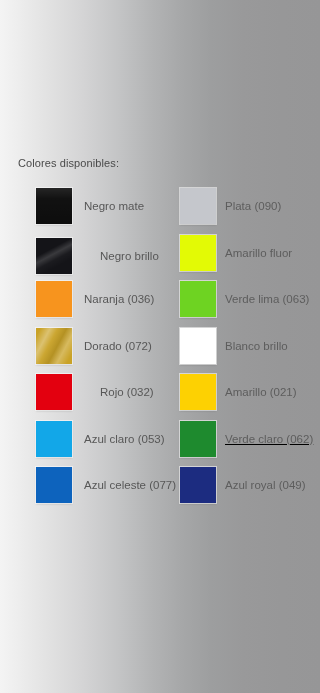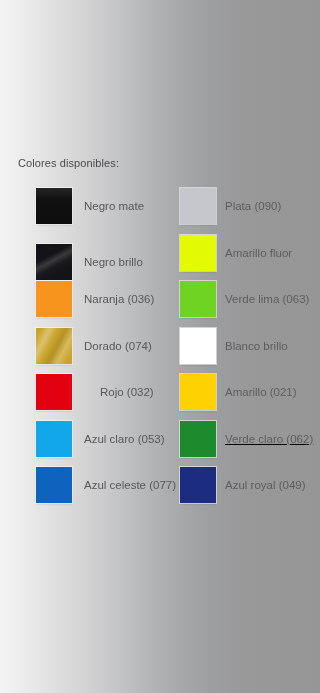--- a/index.html
+++ b/index.html
@@ -119,31 +119,31 @@
 
   <div id="heading">Colores disponibles:</div>
 
   <div id="col-left"></div>
   <div id="col-right"></div>
 
 <div class="swatch-row col-left" style="top: 188px;">
       <div class="swatch sheen-matte" style="background: rgb(13, 13, 13);"></div>
       <div class="swatch-label">Negro mate</div>
     </div>
-    <div class="swatch-row col-left" style="top: 244px;">
+    <div class="swatch-row col-left" style="top: 238px; gap: 16px;">
       <div class="swatch sheen-gloss" style="background: rgb(20, 20, 24);"></div>
       <div class="swatch-label">Negro brillo</div>
     </div>
     <div class="swatch-row col-left" style="top: 281px;">
       <div class="swatch " style="background: rgb(247, 148, 30);"></div>
       <div class="swatch-label">Naranja (036)</div>
     </div>
     <div class="swatch-row col-left" style="top: 327.5px;">
       <div class="swatch sheen-metal" style="background: rgb(201, 162, 39);"></div>
-      <div class="swatch-label">Dorado (074)</div>
+      <div class="swatch-label">Dorado (072)</div>
     </div>
     <div class="swatch-row col-left" style="top: 374px; gap: 16px;">
       <div class="swatch " style="background: rgb(227, 0, 15);"></div>
       <div class="swatch-label">Rojo (032)</div>
     </div>
     <div class="swatch-row col-left" style="top: 420.5px;">
       <div class="swatch " style="background: rgb(18, 167, 232);"></div>
       <div class="swatch-label">Azul claro (053)</div>
     </div>
     <div class="swatch-row col-left" style="top: 467px;">

